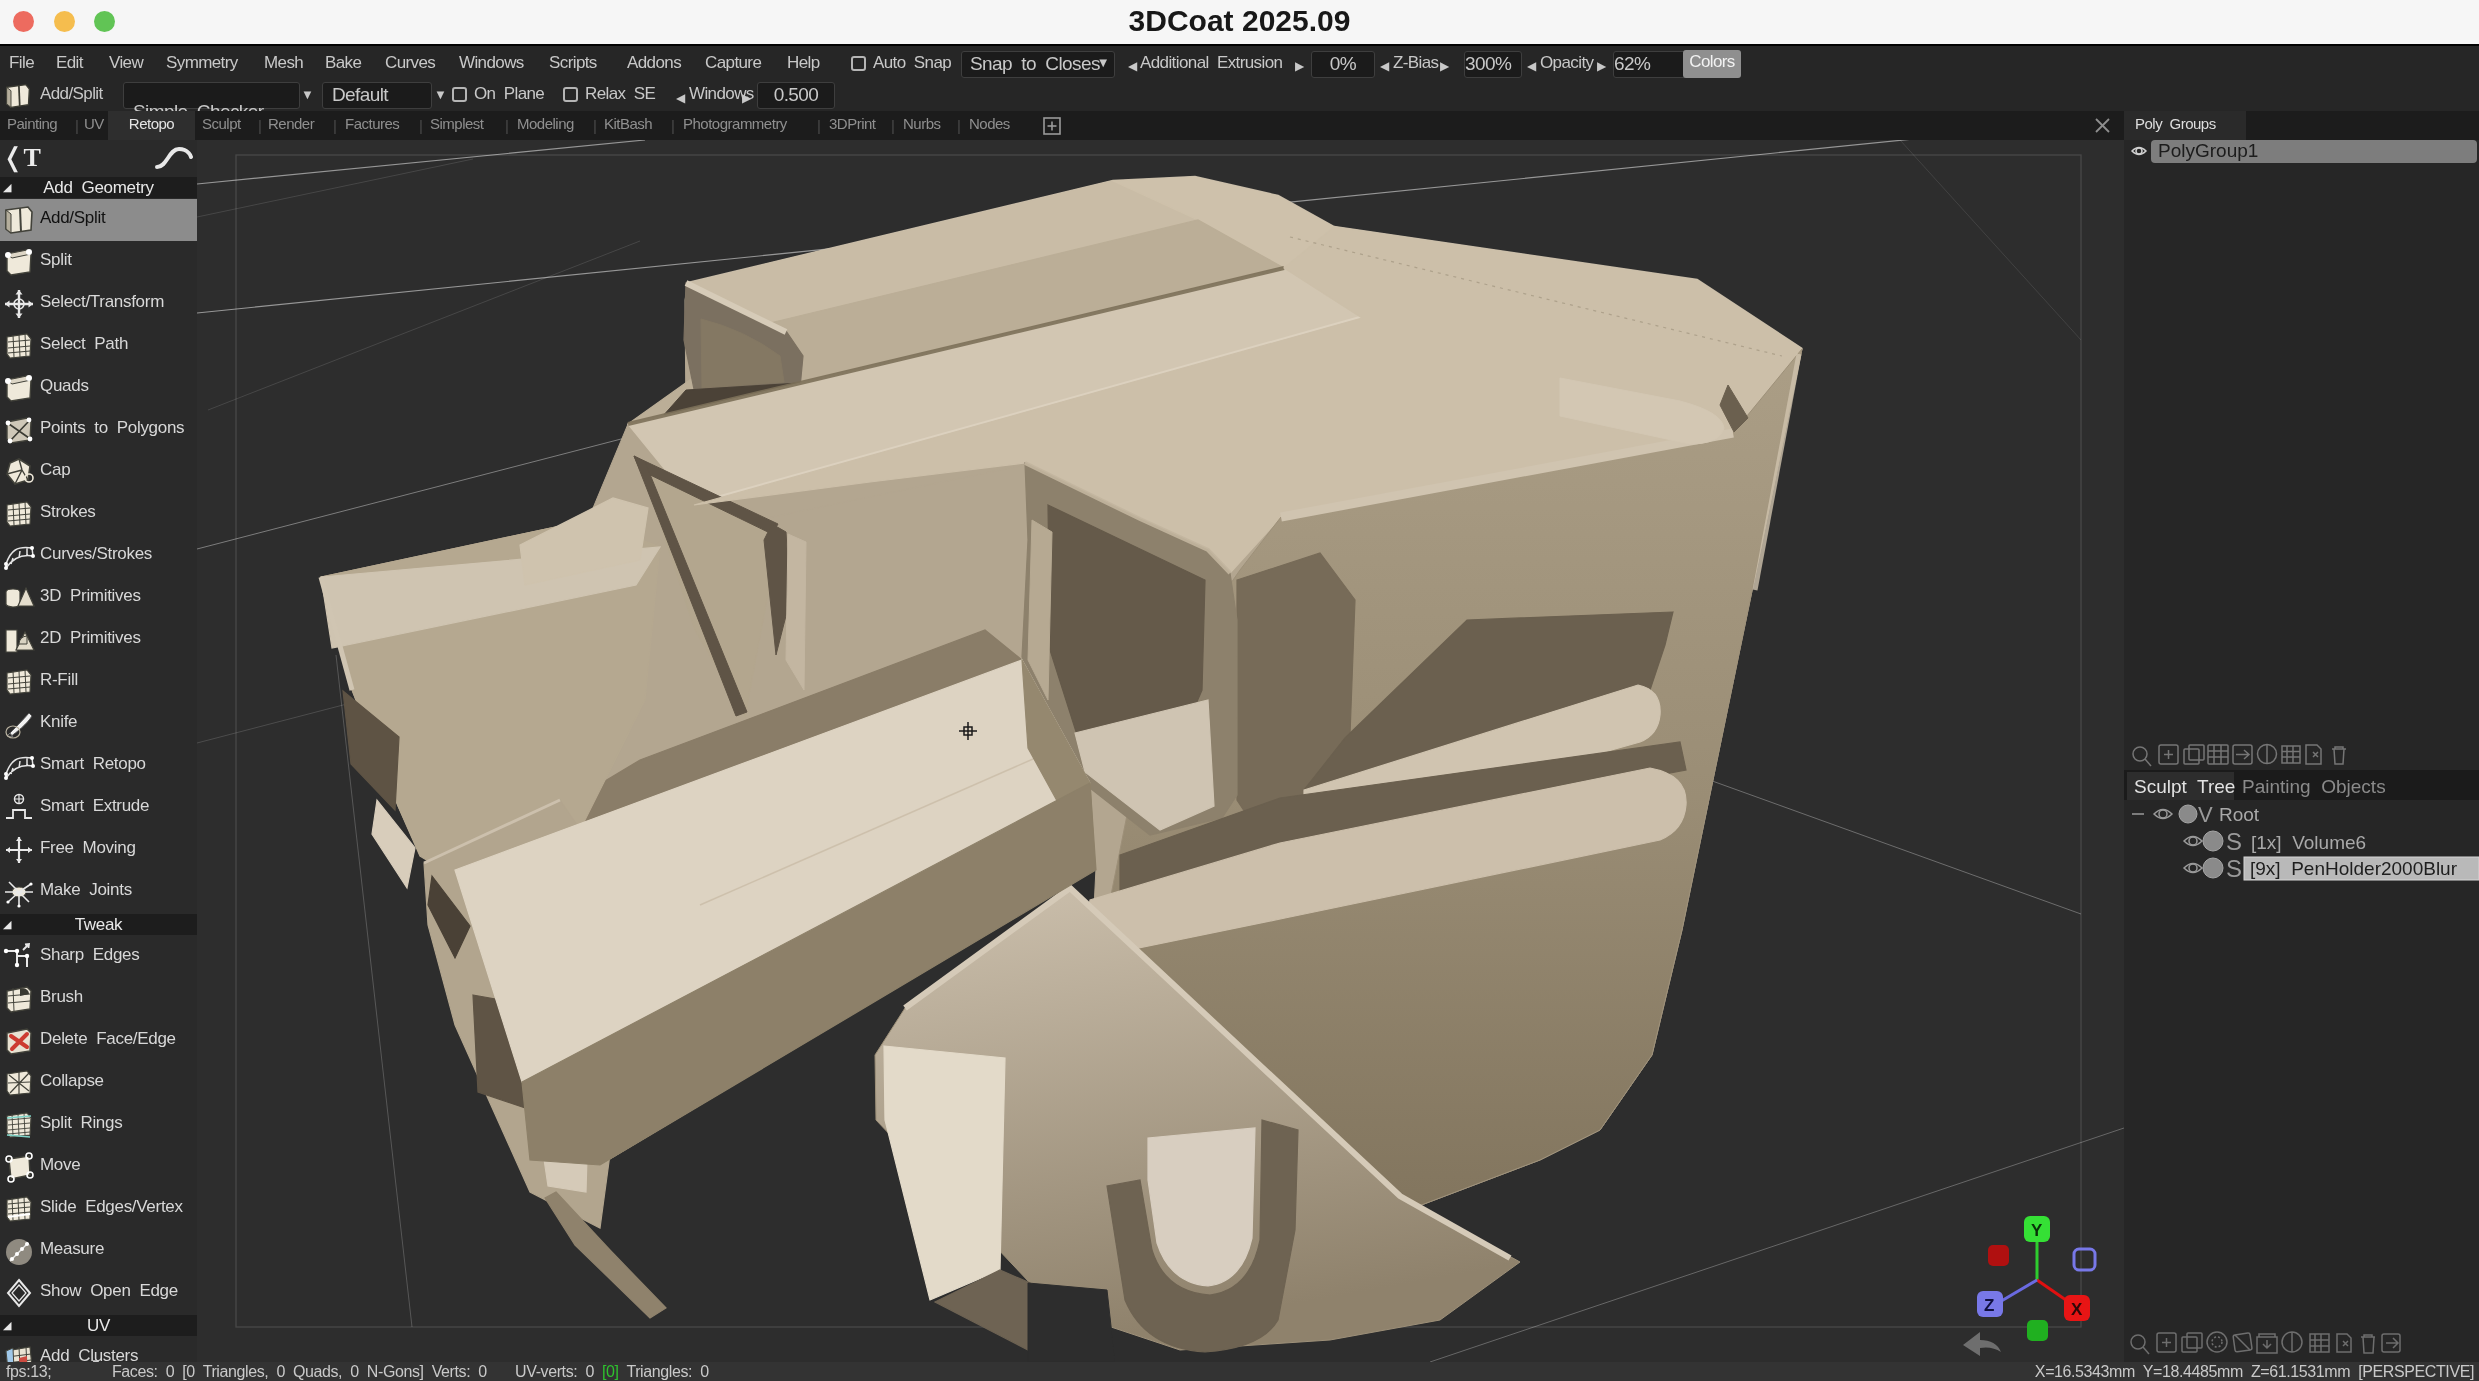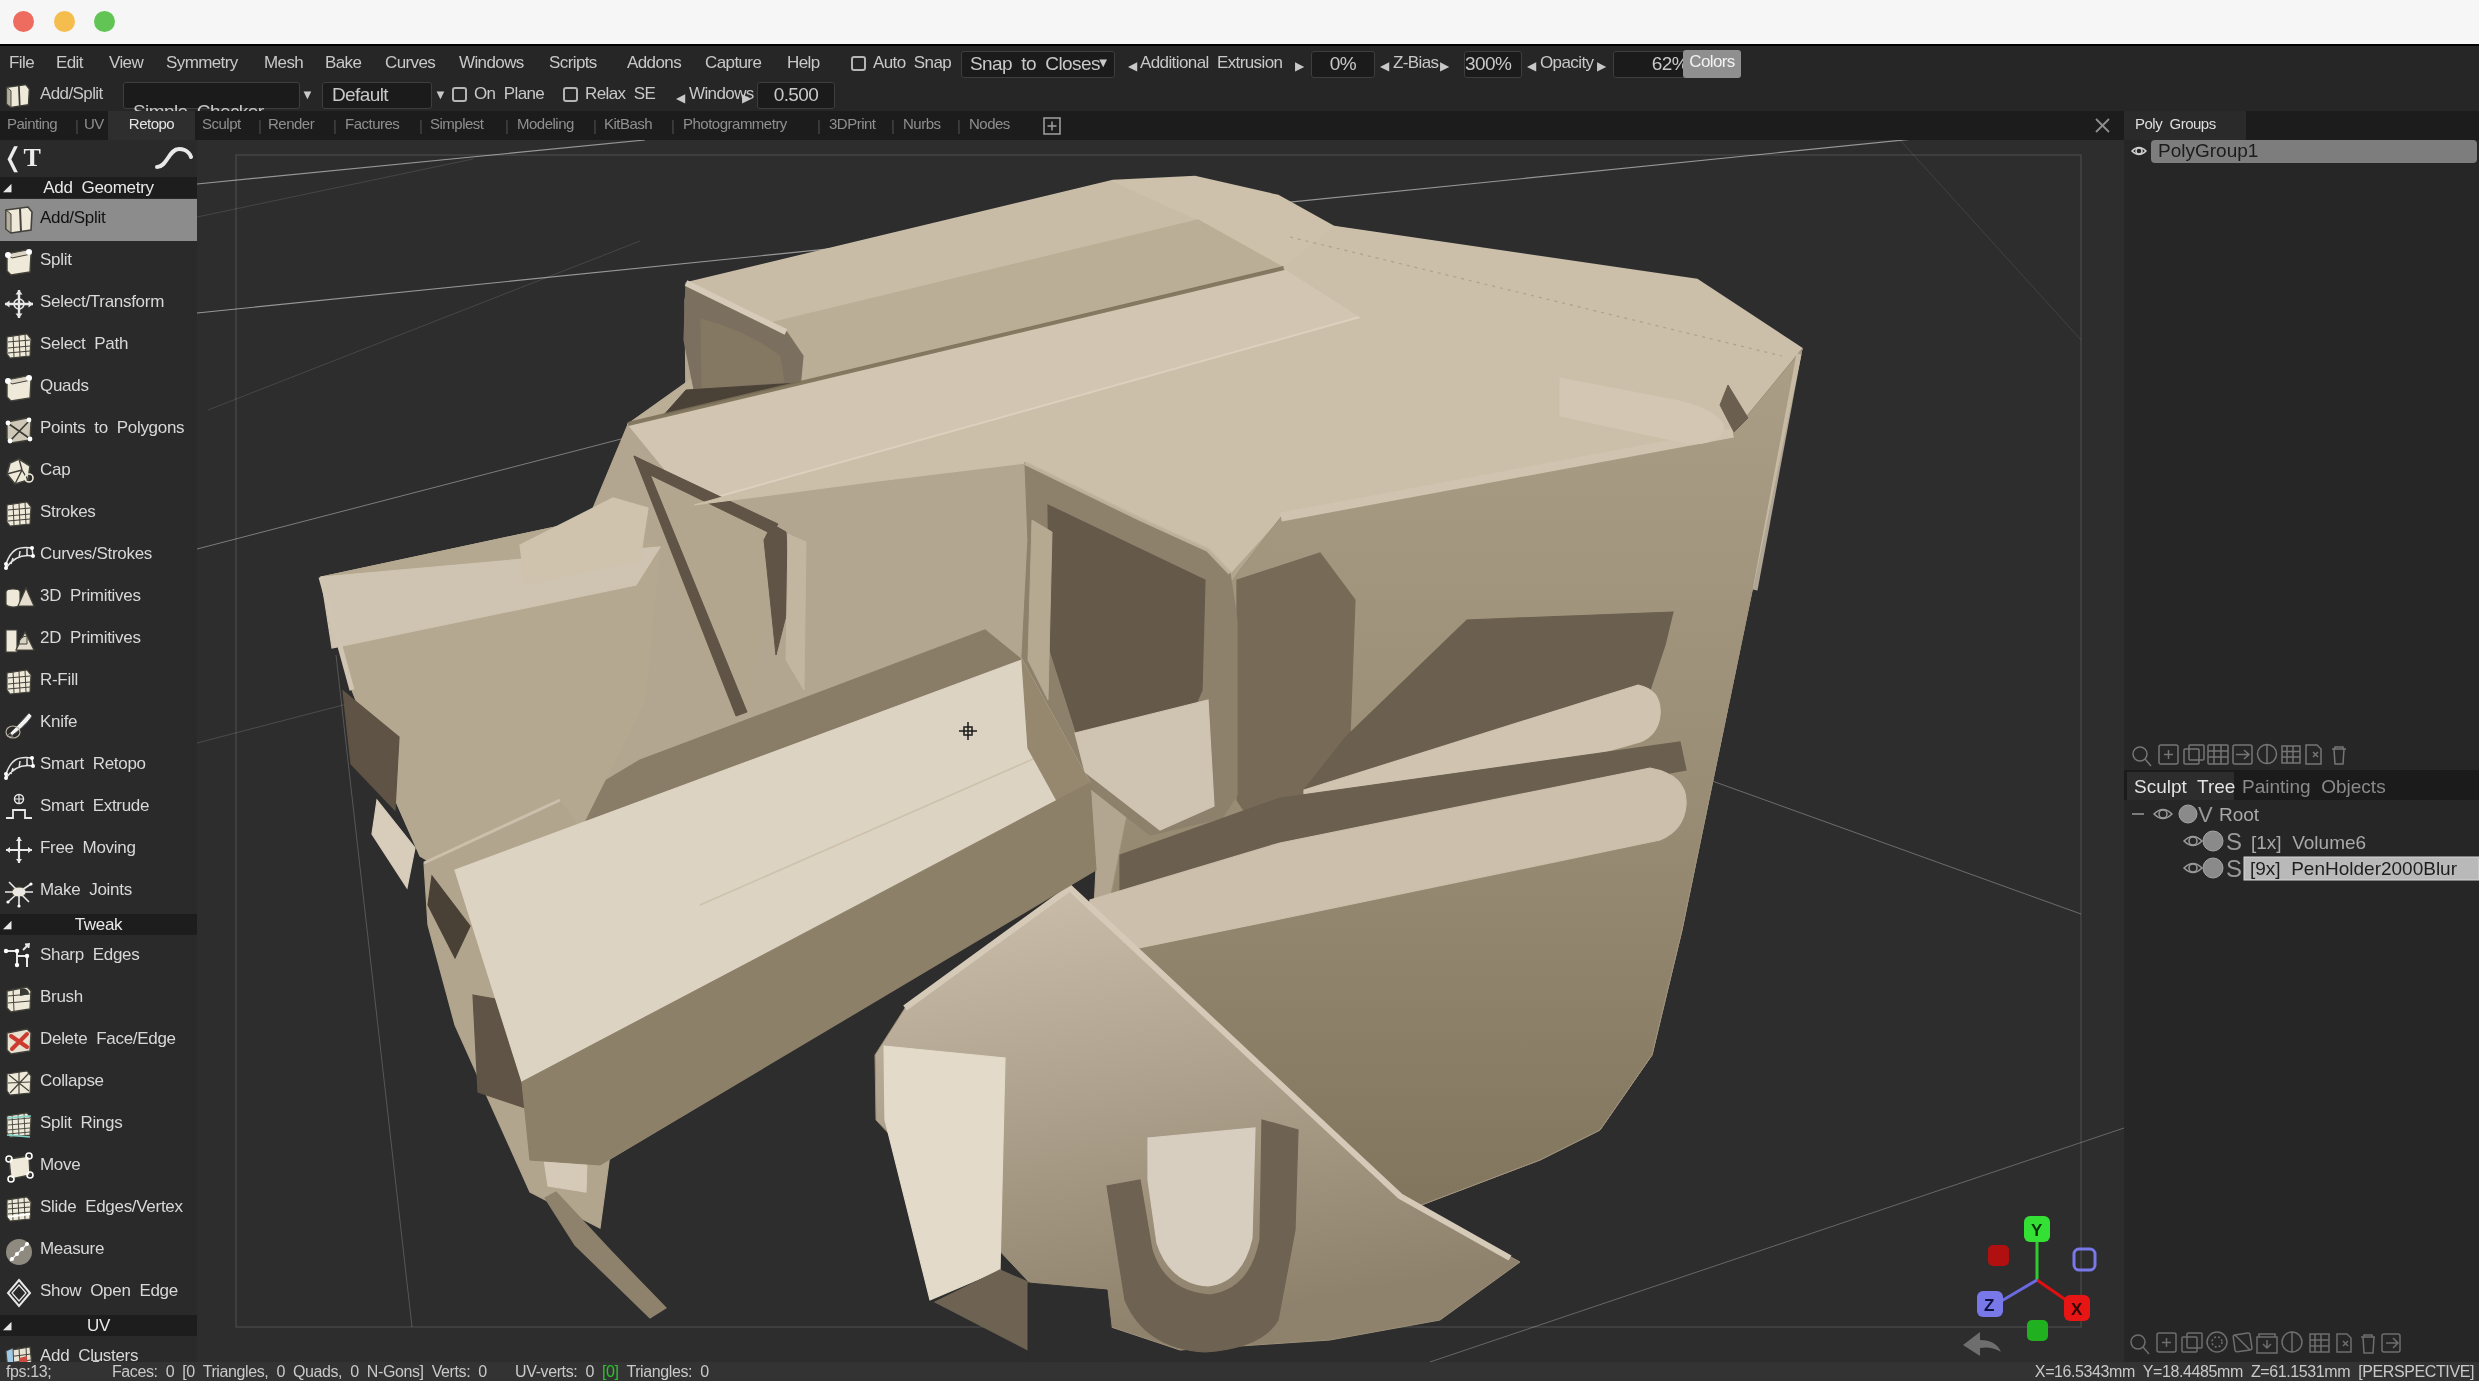--- a/index.html
+++ b/index.html
@@ -40,20 +40,21 @@
   .st { position:absolute; top:1px; white-space:nowrap; }
 </style>
 </head>
 <body>
 <div id="page">
 
   <div class="abs" id="titlebar">
     <div class="light" style="left:13px; background:#ed6b5f;"></div>
     <div class="light" style="left:54px; background:#f5bd4e;"></div>
     <div class="light" style="left:94px; background:#61c455;"></div>
+    <div id="title">3DCoat 2025.09</div>
   </div>
 
   <div class="abs" id="menubar">
     <span class="mi" style="left:9px;">File</span>
     <span class="mi" style="left:56px;">Edit</span>
     <span class="mi" style="left:109px;">View</span>
     <span class="mi" style="left:166px;">Symmetry</span>
     <span class="mi" style="left:264px;">Mesh</span>
     <span class="mi" style="left:325px;">Bake</span>
     <span class="mi" style="left:385px;">Curves</span>
@@ -72,21 +73,21 @@
     <span class="mi" style="left:1140px;">Additional&nbsp; Extrusion</span>
     <span class="mi arrR" style="left:1295px; top:9px;"></span>
     <div class="combo" style="left:1311px; top:5px; width:64px; height:27px; text-align:center;"><span style="position:relative; top:1px;">0%</span></div>
     <span class="mi arrL" style="left:1380px; top:9px;"></span>
     <span class="mi" style="left:1393px;">Z-Bias</span>
     <span class="mi arrR" style="left:1440px; top:9px;"></span>
     <div class="combo" style="left:1464px; top:5px; width:58px; height:27px; "><span style="position:relative; top:1px;">300%</span></div>
     <span class="mi arrL" style="left:1527px; top:9px;"></span>
     <span class="mi" style="left:1540px;">Opacity</span>
     <span class="mi arrR" style="left:1597px; top:9px;"></span>
-    <div class="combo" style="left:1613px; top:5px; width:76px; height:27px; text-align:right;"><span style="position:relative; top:1px;">62%</span></div>
+    <div class="combo" style="left:1613px; top:5px; width:76px; height:27px; text-align:left;"><span style="position:relative; top:1px;">62%</span></div>
     <div style="position:absolute; left:1683px; top:4px; width:58px; height:28px; background:#8f8f8f; border-radius:3px; color:#f2f2f2; text-align:center;"><span style="position:relative; top:2px;">Colors</span></div>
   </div>
 
   <div class="abs" id="toolbar">
     <svg class="abs" style="left:3px; top:2px;" width="30" height="28" viewBox="0 0 32 32">
       <path d="M3 6 L25 3 L29 8 L28 26 L8 29 L3 25 Z" fill="#efe9da" stroke="#3a3a32" stroke-width="1.6"></path>
       <path d="M3 6 L8 10 L8 29 L3 25 Z" fill="#b5ae9c" stroke="#3a3a32" stroke-width="1"></path>
       <line x1="17" y1="4" x2="18" y2="28" stroke="#3a3a32" stroke-width="2"></line>
     </svg>
     <span class="mi" style="left:40px; top:4px;">Add/Split</span>

